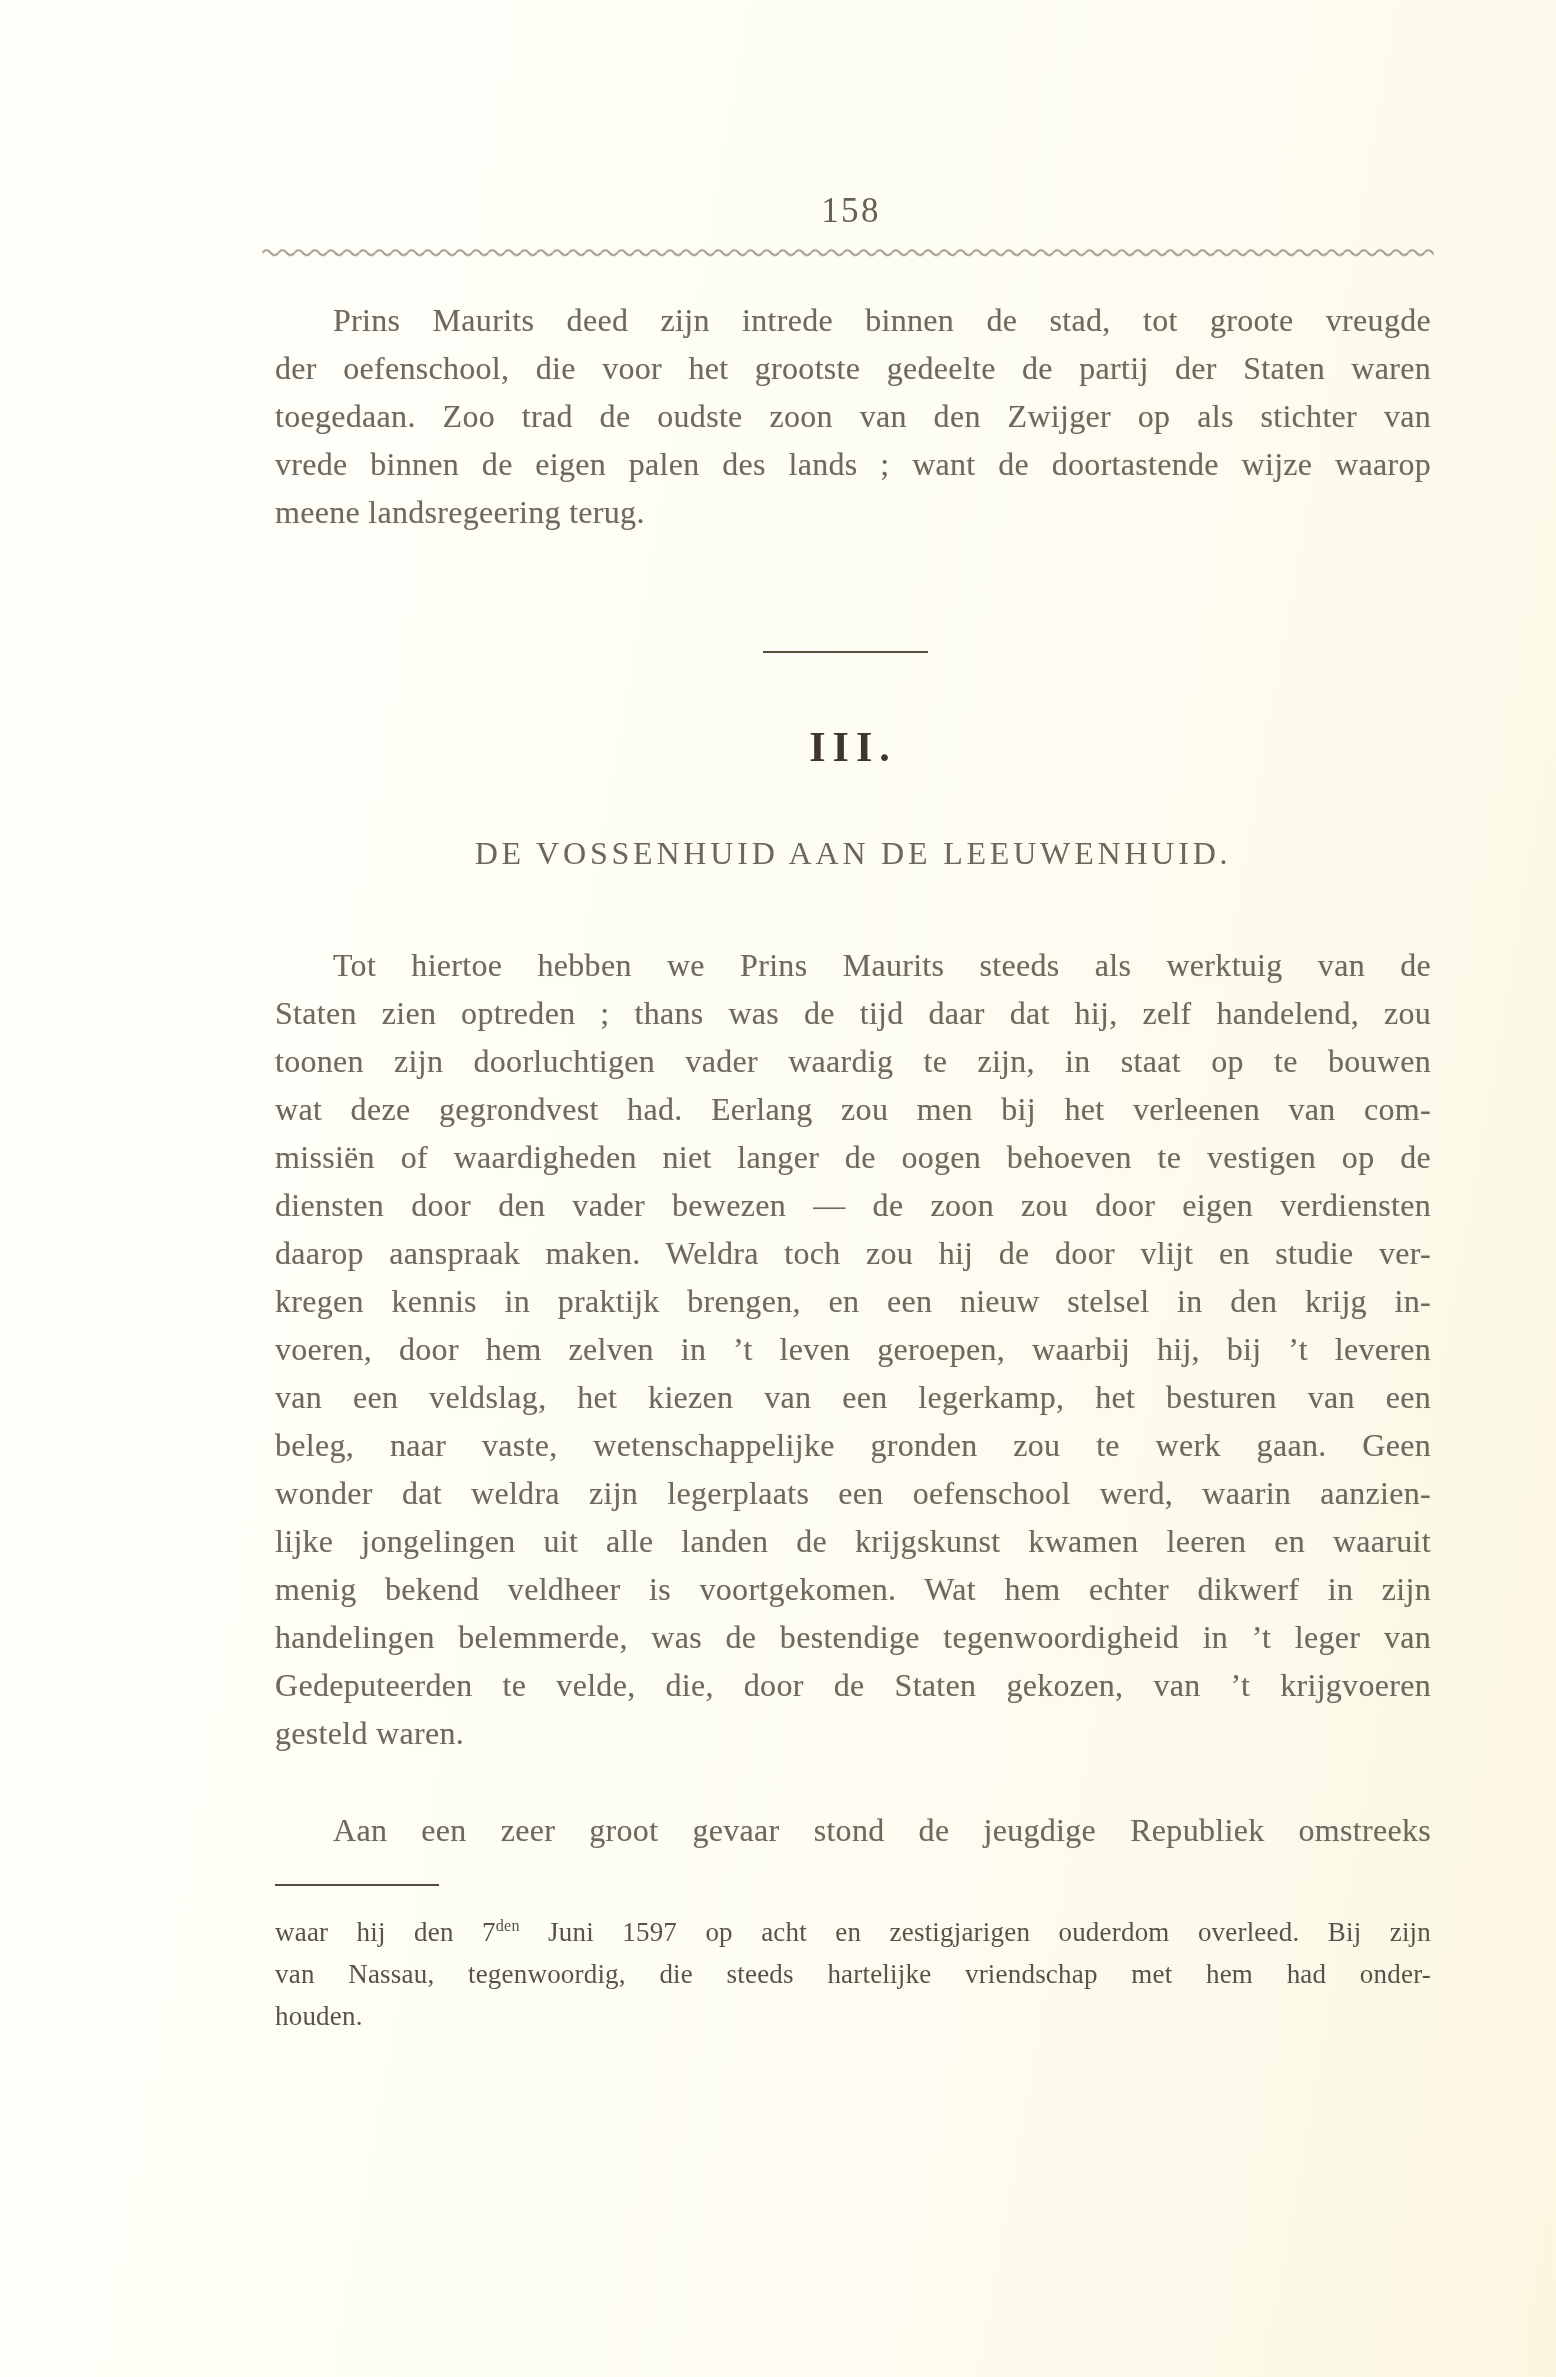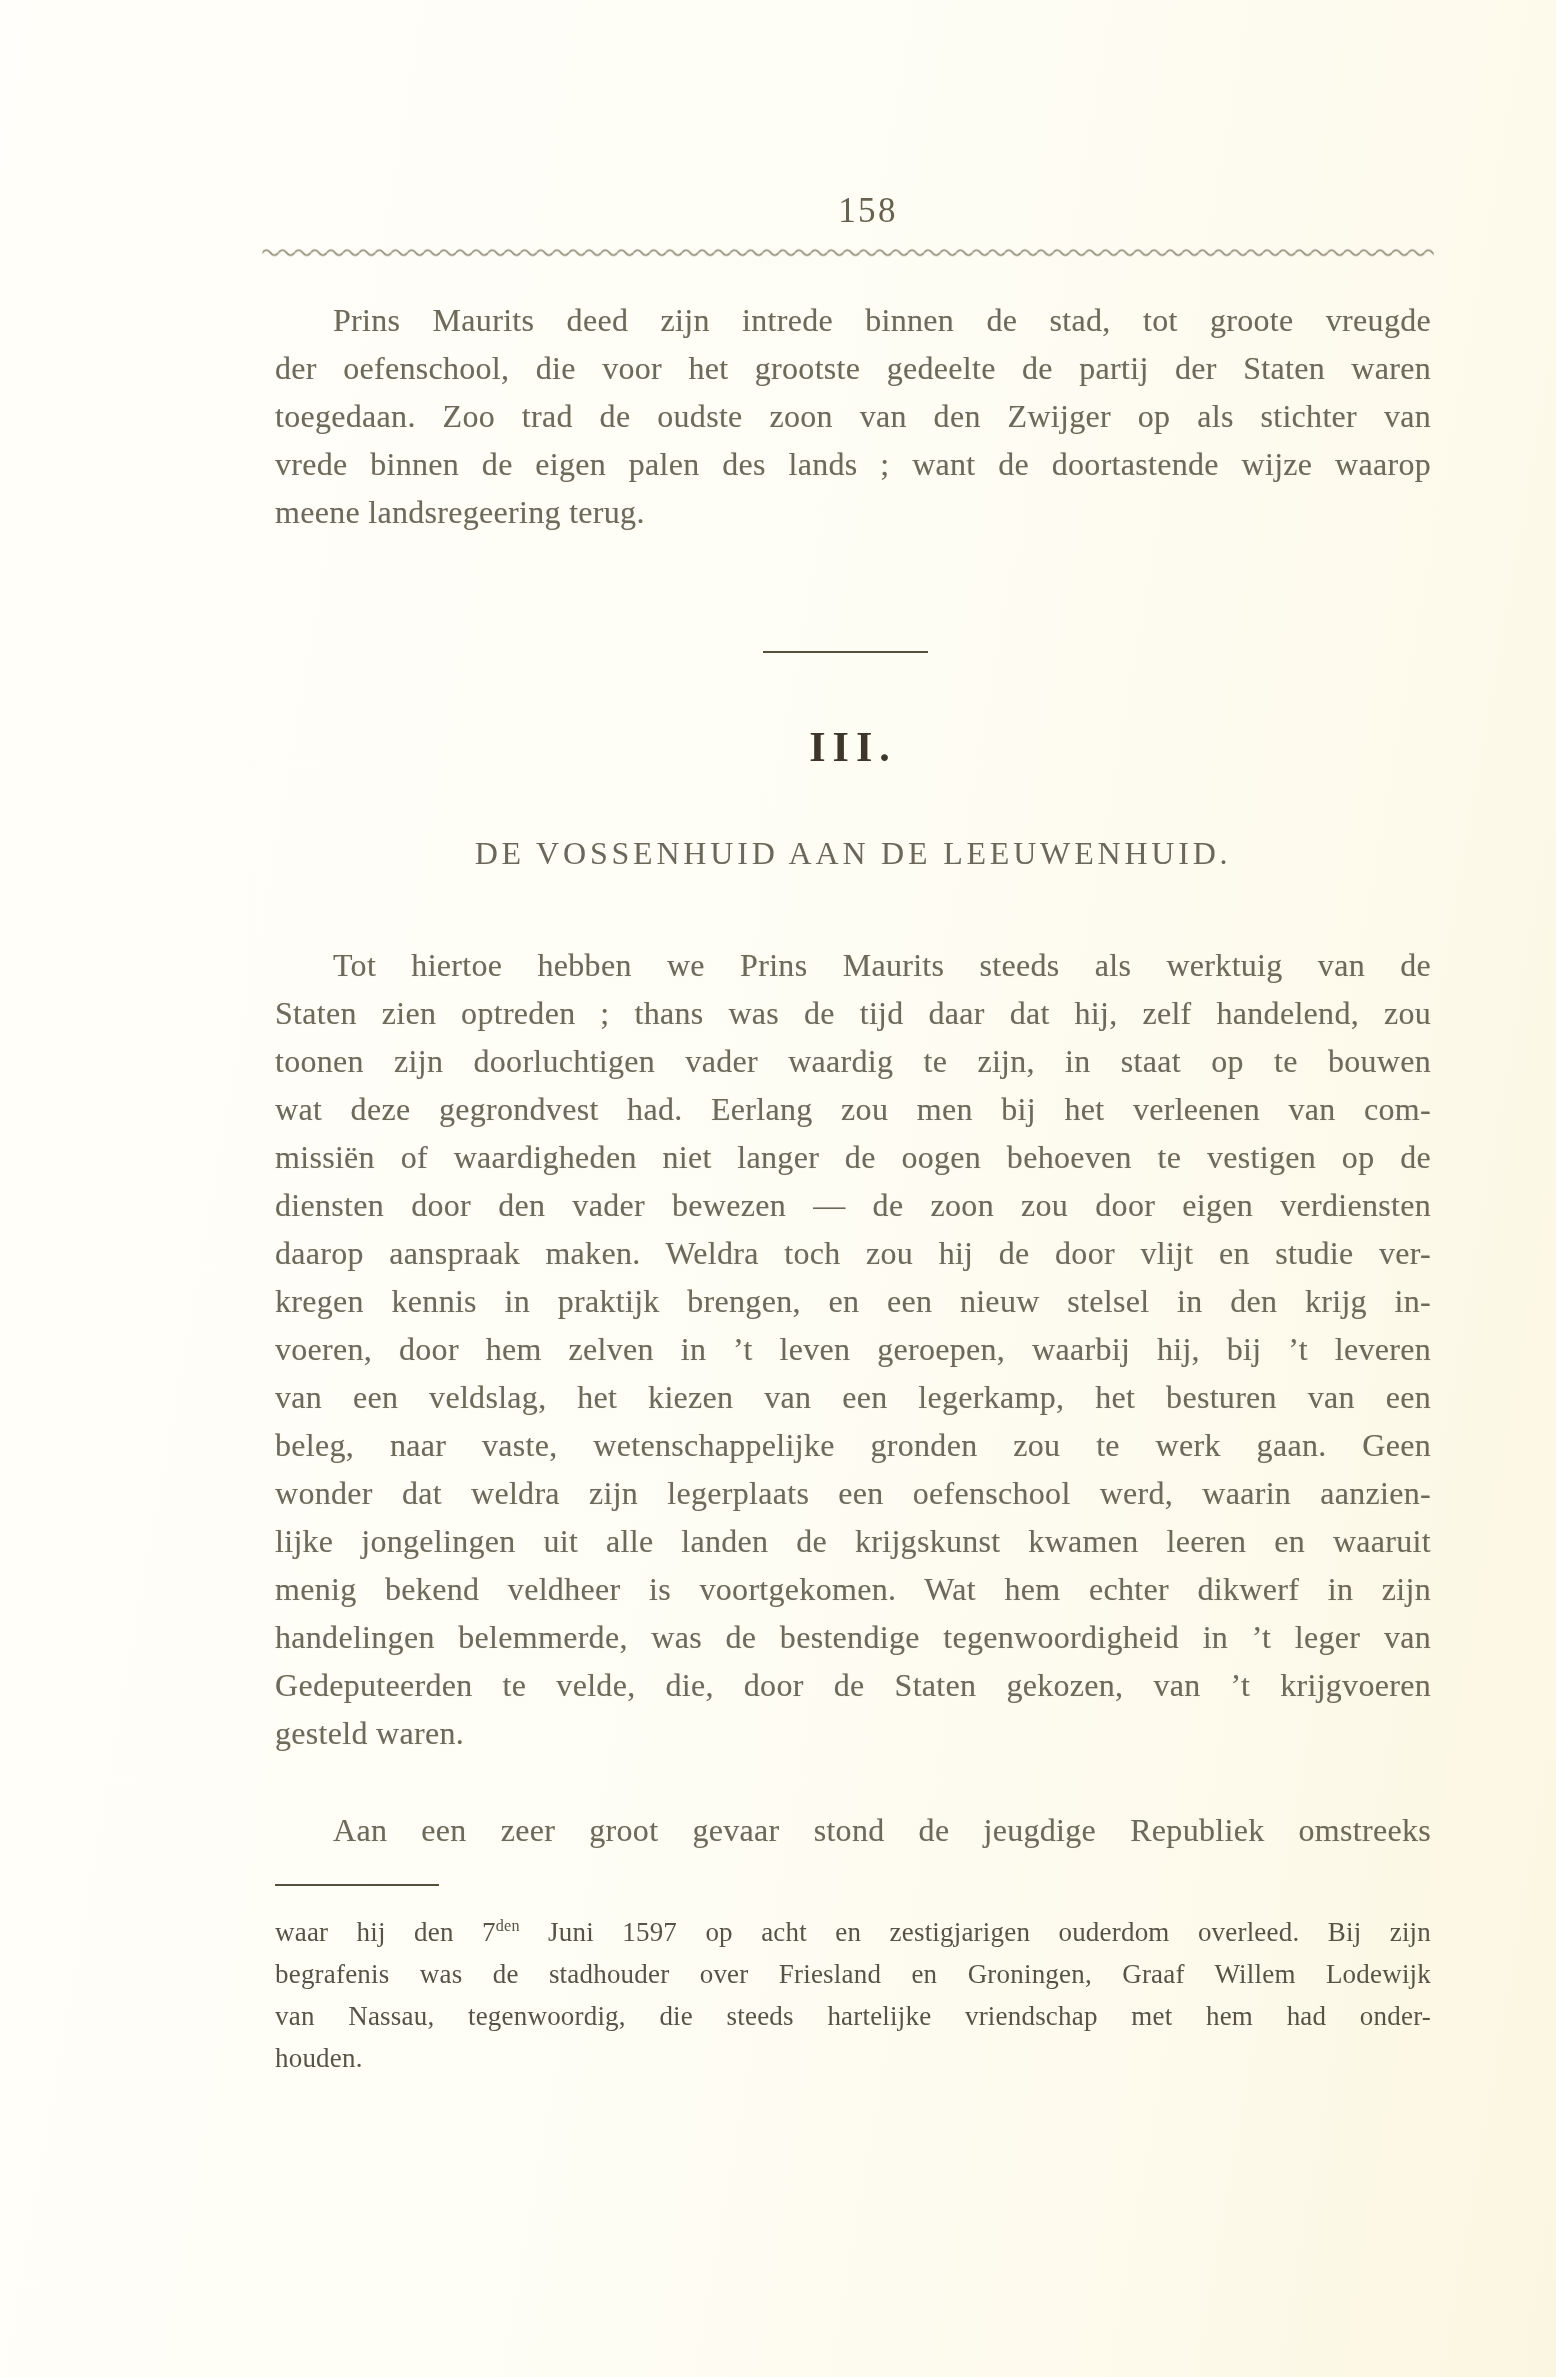--- a/index.html
+++ b/index.html
@@ -7,21 +7,21 @@
   .page{
     position:relative;
     width:1556px;height:2377px;
     margin:0 auto;
     background:linear-gradient(100deg,#fffefa 0%,#fefdf4 50%,#fdfaec 78%,#fbf6e0 100%);
     overflow:hidden;
     font-family:"Liberation Serif","DejaVu Serif",serif;
     color:#6e6a5b;
   }
   .pagenum{
-    position:absolute;top:191px;left:290px;width:1156px;
+    position:absolute;top:191px;left:273px;width:1156px;
     text-align:center;font-size:35px;letter-spacing:2.3px;color:#66624f;
   }
   .zigzag{position:absolute;top:245px;left:262px;}
   .para{
     position:absolute;left:275px;width:1156px;
     font-size:32px;line-height:48px;letter-spacing:0.3px;
     text-shadow:0 0 0.8px rgba(110,106,91,0.35);
   }
   .para .line{
     height:48px;white-space:nowrap;
@@ -110,19 +110,18 @@
   </div>
 
   <div class="para p3">
     <div class="line indent">Aan een zeer groot gevaar stond de jeugdige Republiek omstreeks</div>
   </div>
 
   <div class="divider footnote-divider"></div>
 
   <div class="footnote">
     <div class="line"><span>waar hij den 7</span><sup>den</sup> <span>Juni 1597 op acht en zestigjarigen ouderdom overleed. Bij zijn</span></div>
-    <div class="line">begrafenis was de stadhouder over Friesland en Groningen, Graaf Willem Lodewijk</div>
     <div class="line">van Nassau, tegenwoordig, die steeds hartelijke vriendschap met hem had onder-</div>
     <div class="line last">houden.</div>
   </div>
 
 </div>
 
 
 </body></html>

